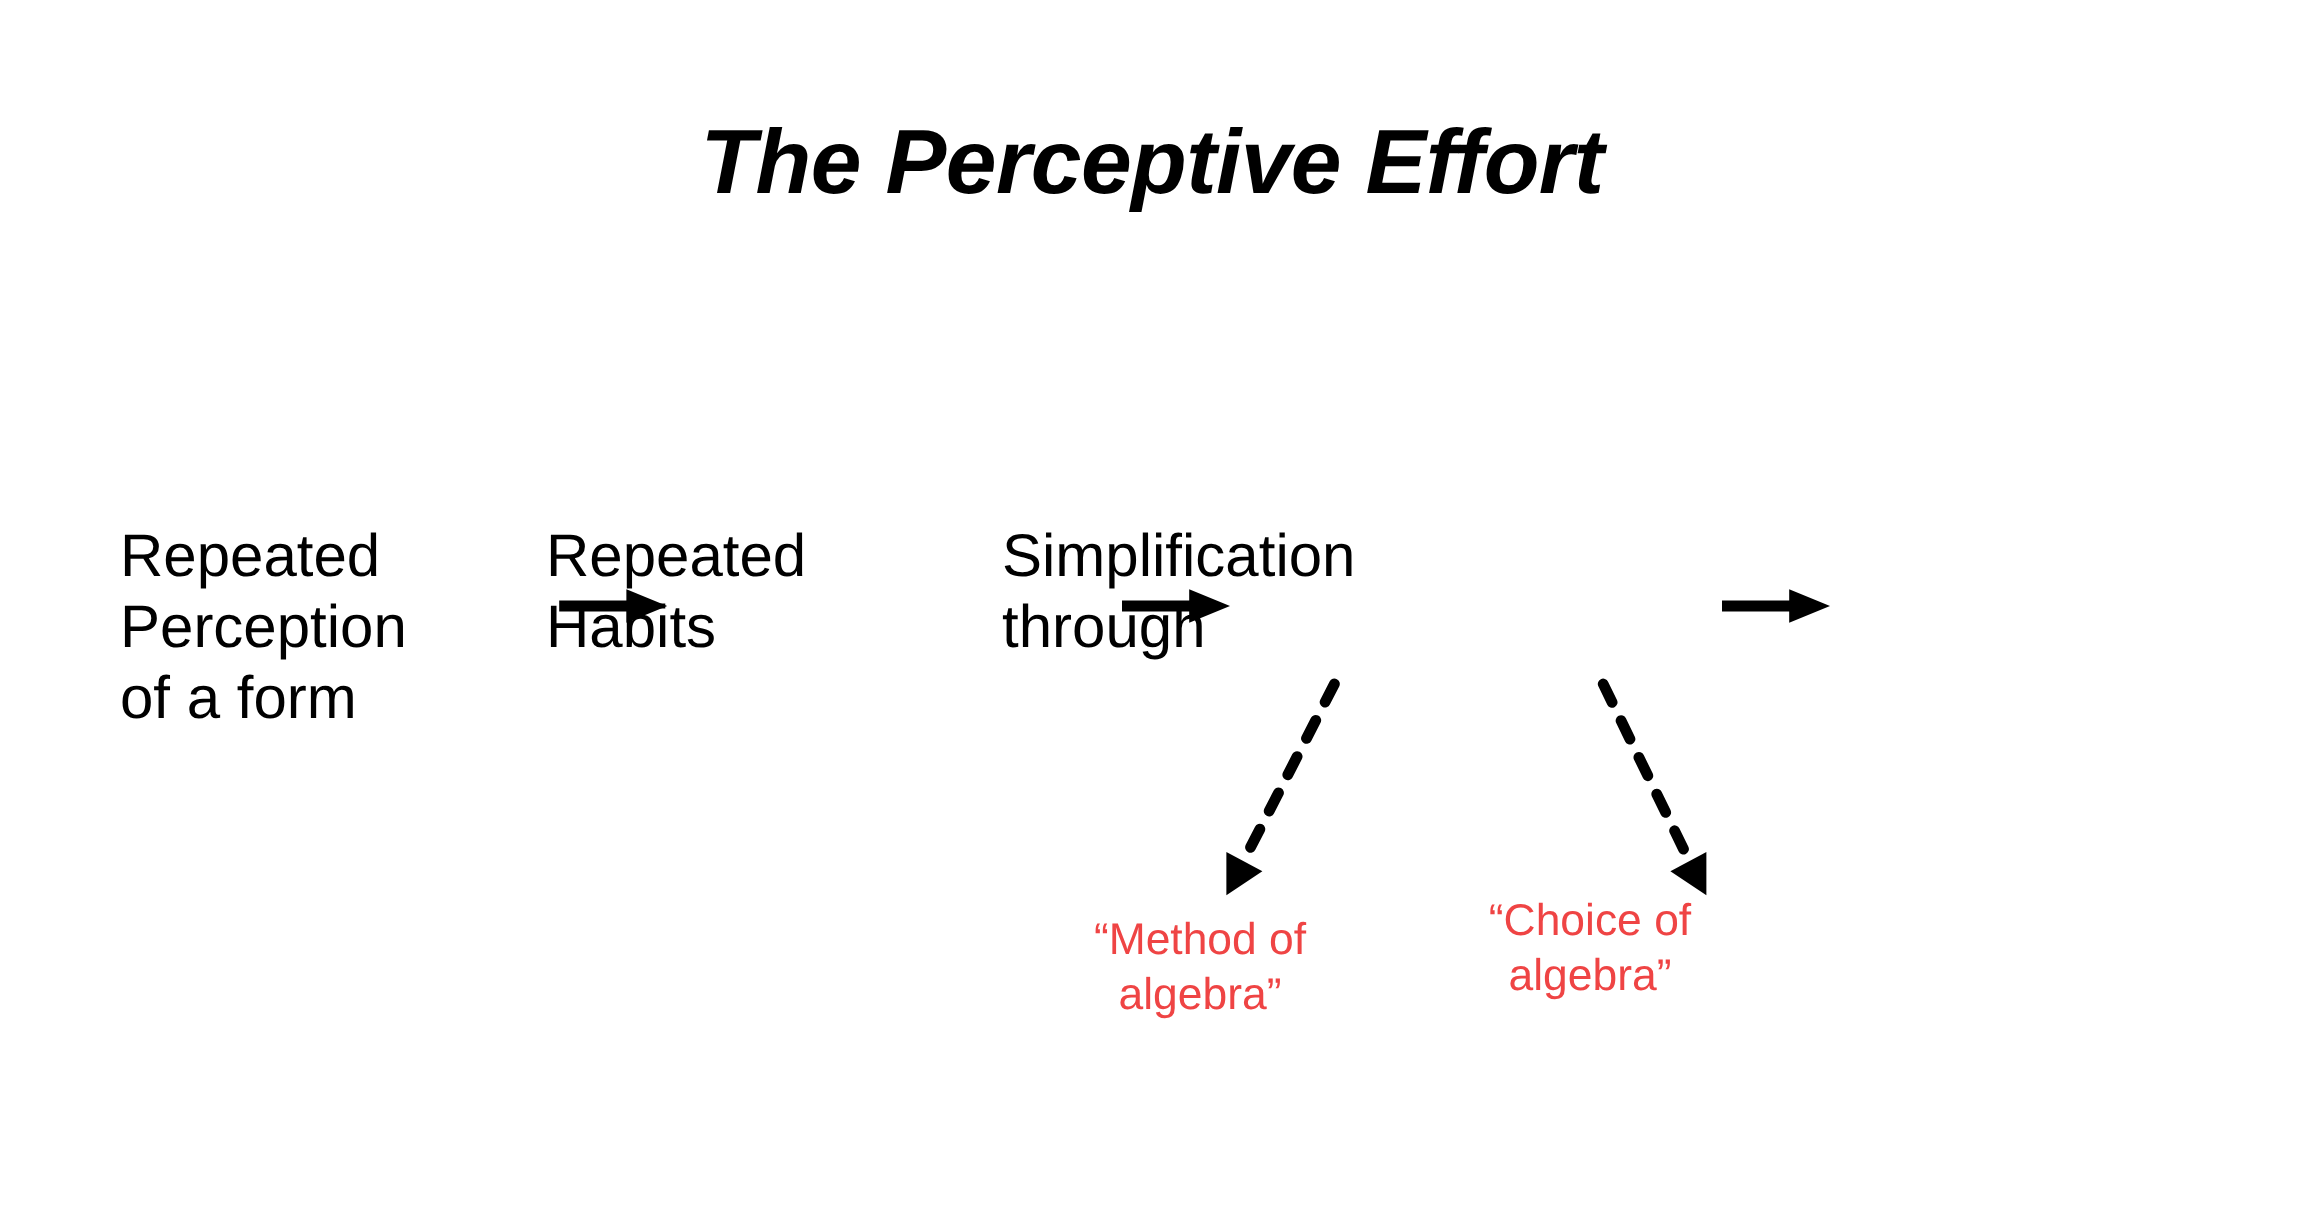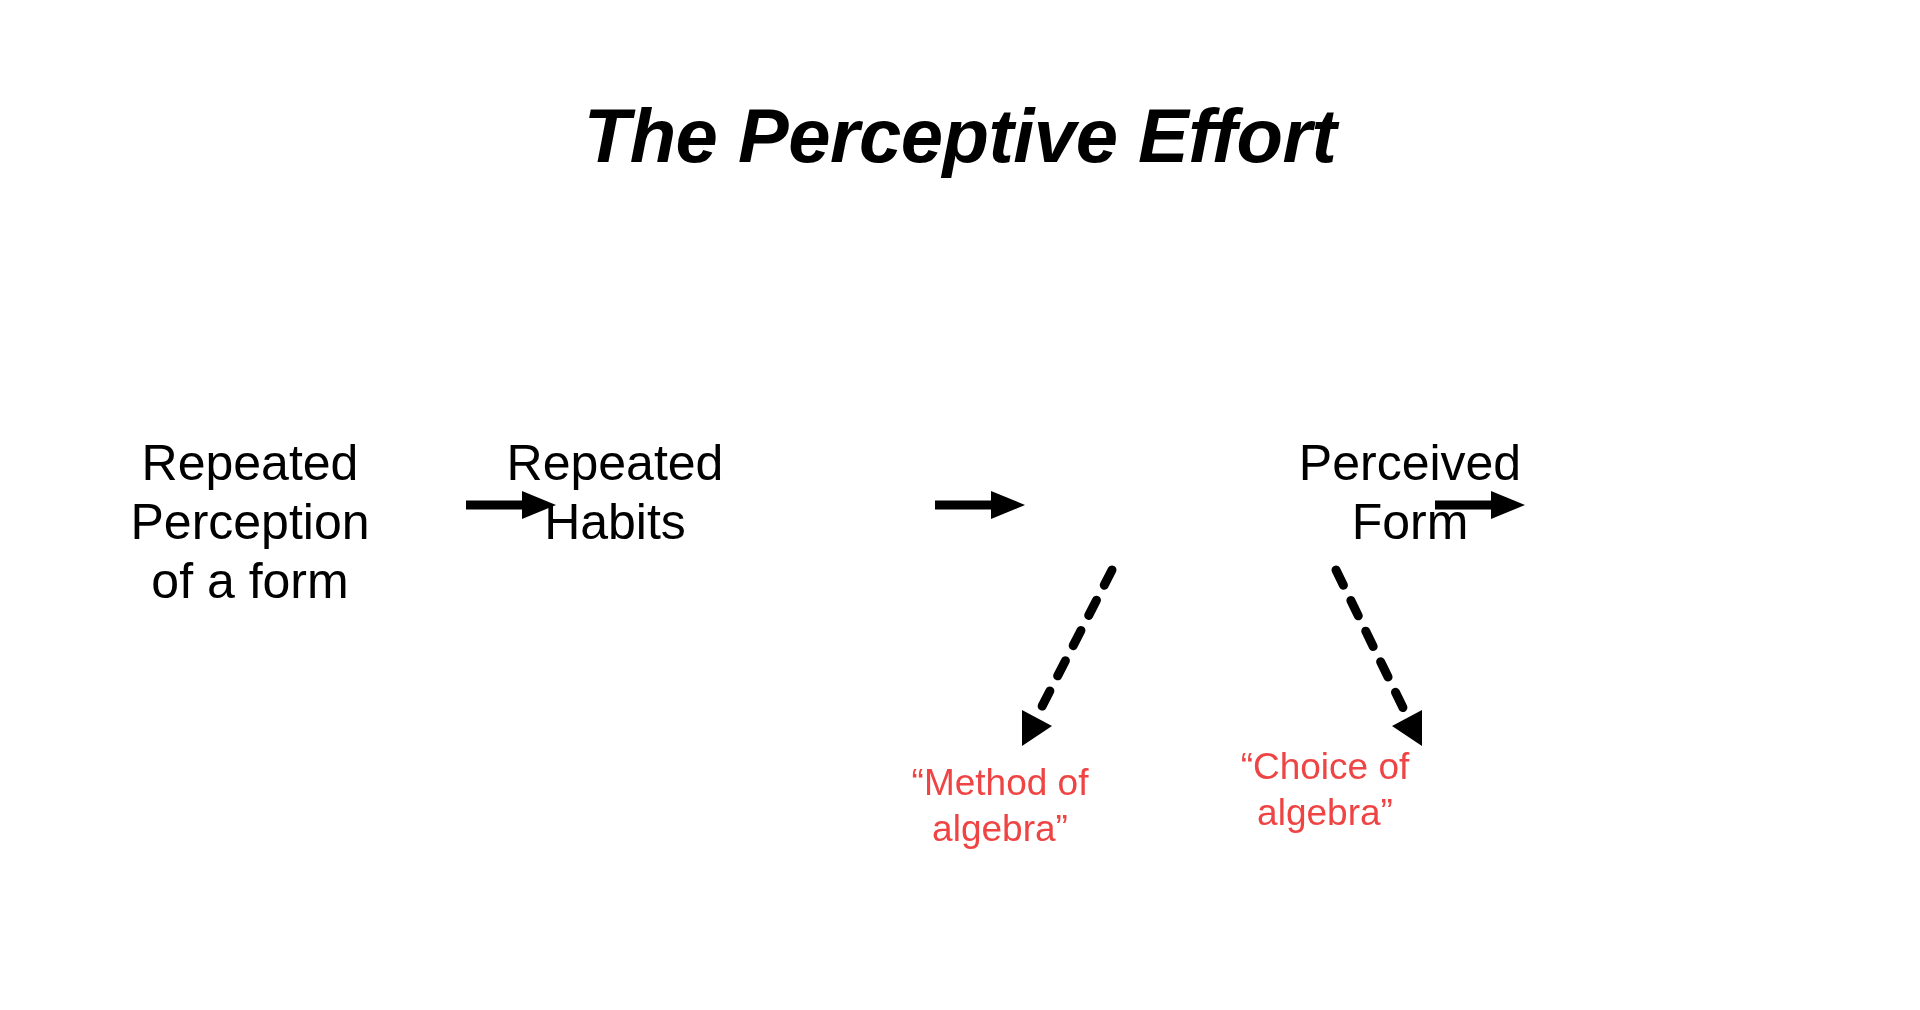--- a/index.html
+++ b/index.html
@@ -29,21 +29,21 @@
     font-style: italic;
     letter-spacing: -0.5px;
     line-height: 1.05;
     white-space: nowrap;
     color: #000000;
   }
 
   
   .stage {
     position: absolute;
-    text-align: center;
+    text-align: left;
     font-size: 50px;
     font-weight: 400;
     line-height: 1.18;
     color: #000000;
   }
   .stage .line { display: block; white-space: nowrap; }
 
   #stage-1 { left: 100px;  top: 434px; width: 300px; }
   #stage-2 { left: 455px;  top: 434px; width: 320px; }
   #stage-3 { left: 835px;  top: 434px; width: 360px; }
@@ -84,25 +84,25 @@
     <span class="line">Repeated</span>
     <span class="line">Perception</span>
     <span class="line">of a form</span>
   </div>
 
   <div class="stage" id="stage-2">
     <span class="line">Repeated</span>
     <span class="line">Habits</span>
   </div>
 
+  <div class="stage" id="stage-3">
+    <span class="line">Simplification</span>
+    <span class="line">through</span>
+  </div>
 
-  <div class="stage" id="stage-4">
-    <span class="line">Perceived</span>
-    <span class="line">Form</span>
-  </div>
 
   <div class="note" id="note-1">
     <span class="line">“Method of</span>
     <span class="line">algebra”</span>
   </div>
 
   <div class="note" id="note-2">
     <span class="line">“Choice of</span>
     <span class="line">algebra”</span>
   </div>

